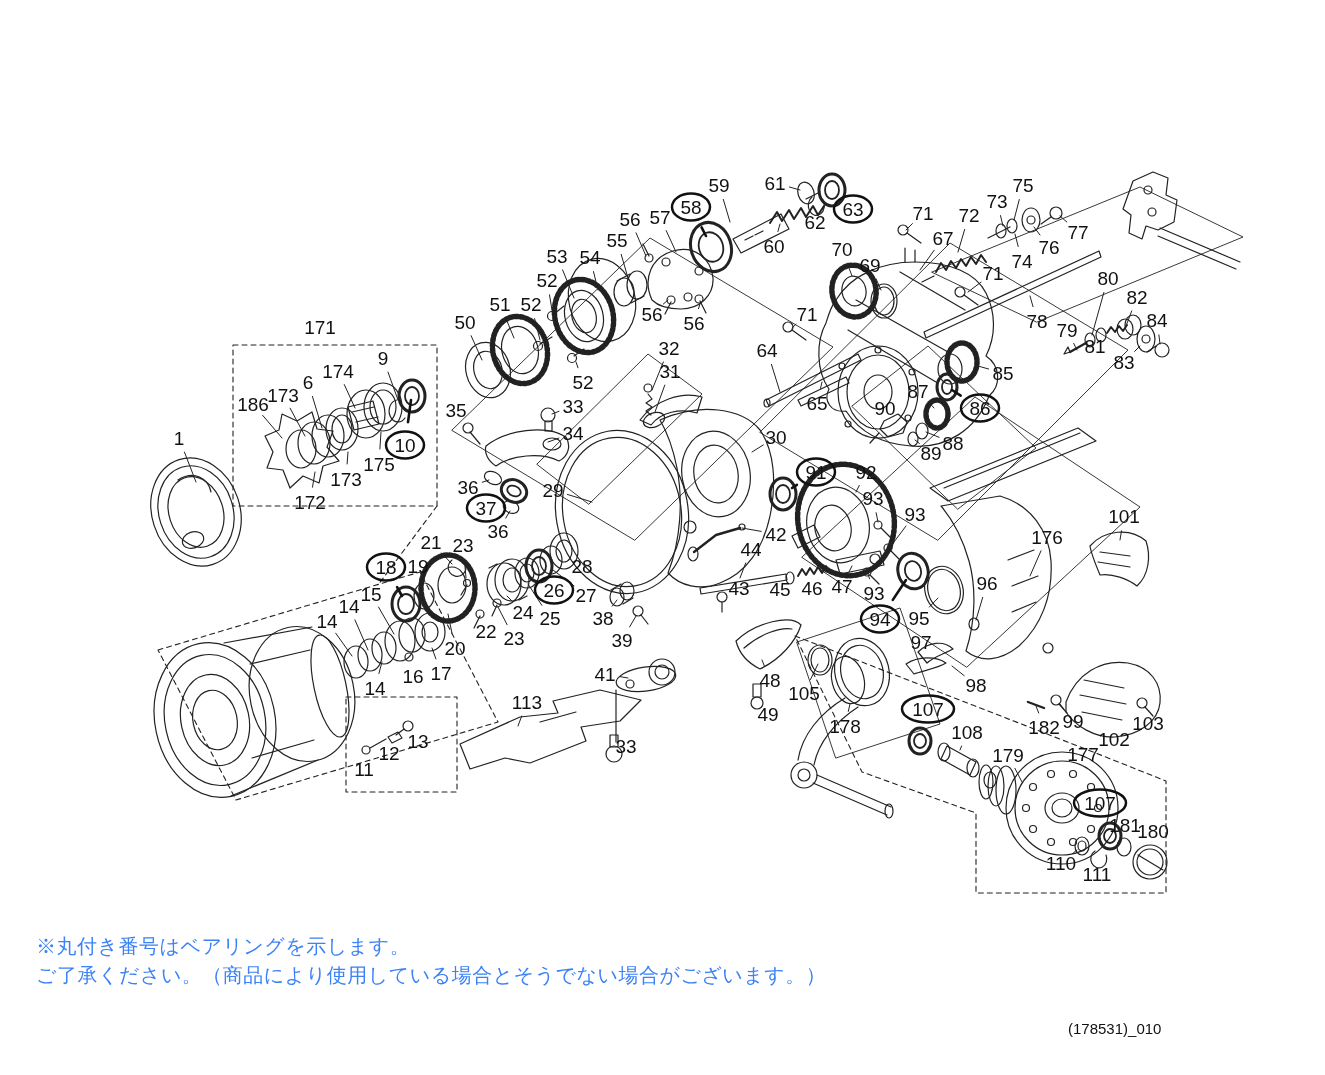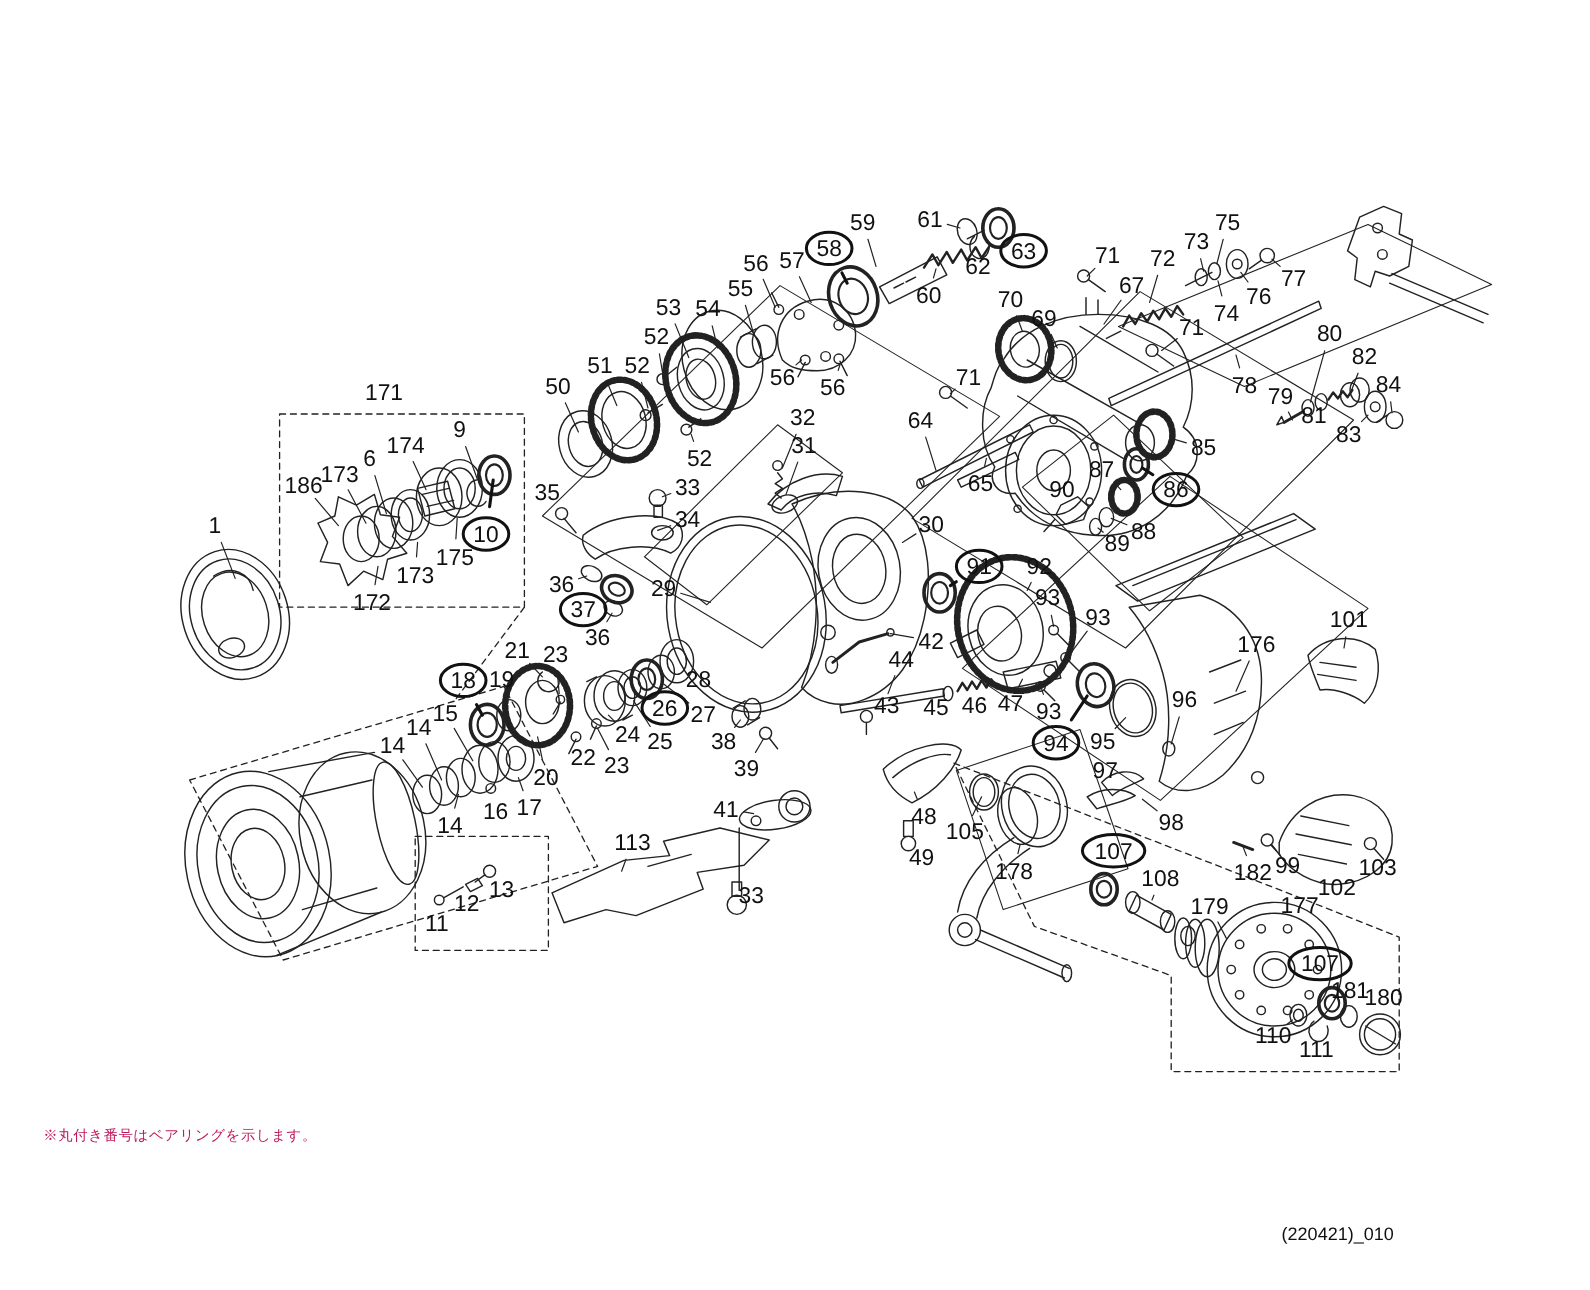--- a/index.html
+++ b/index.html
@@ -12,21 +12,21 @@
   #diagram .b{stroke-width:3;}
   #diagram .b2{stroke-width:1.8;}
   #diagram .t{stroke-width:5.5;stroke-dasharray:2.5 2.6;}
   #diagram .spr{stroke-width:2;}
   #diagram .mid{stroke-width:2.4;}
   #diagram .leader{stroke:#222;stroke-width:1;}
   #diagram .bold-leader{stroke:#111;stroke-width:2.6;}
   #diagram .bearing-circle{fill:none;stroke:#111;stroke-width:2.5;}
   #diagram .plabel{font-family:"Liberation Sans",sans-serif;font-size:19px;fill:#111;
                    stroke:none;text-anchor:middle;}
-  .notes{position:absolute;left:36px;top:932px;color:#be185d;font-size:12px;line-height:29px;
+  .notes{position:absolute;left:36px;top:932px;color:#3b82f6;font-size:20px;line-height:29px;
          letter-spacing:0.5px;white-space:nowrap;}
   .code{position:absolute;left:1068px;top:1020px;color:#111;font-size:15px;}
 </style>
 </head>
 <body>
 
 <div class="stage">
 <svg id="diagram" width="1325" height="1075" viewBox="0 0 1325 1075">
 
   <g class="thin">
@@ -690,15 +690,16 @@
         <text x="1097" y="880.5" class="plabel">111</text>
         <ellipse cx="1100" cy="803" rx="26" ry="13.5" class="bearing-circle"></ellipse>
         <text x="1100" y="809.5" class="plabel">107</text>
         <text x="1125" y="831.5" class="plabel">181</text>
         <text x="1153" y="837.5" class="plabel">180</text>
       </g>
 </svg>
 
 <div class="notes">
   <div>※丸付き番号はベアリングを示します。</div>
+  <div>ご了承ください。（商品により使用している場合とそうでない場合がございます。）</div>
 </div>
-<div class="code">(220421)_010</div>
+<div class="code">(178531)_010</div>
 </div>
 
 </body></html>

